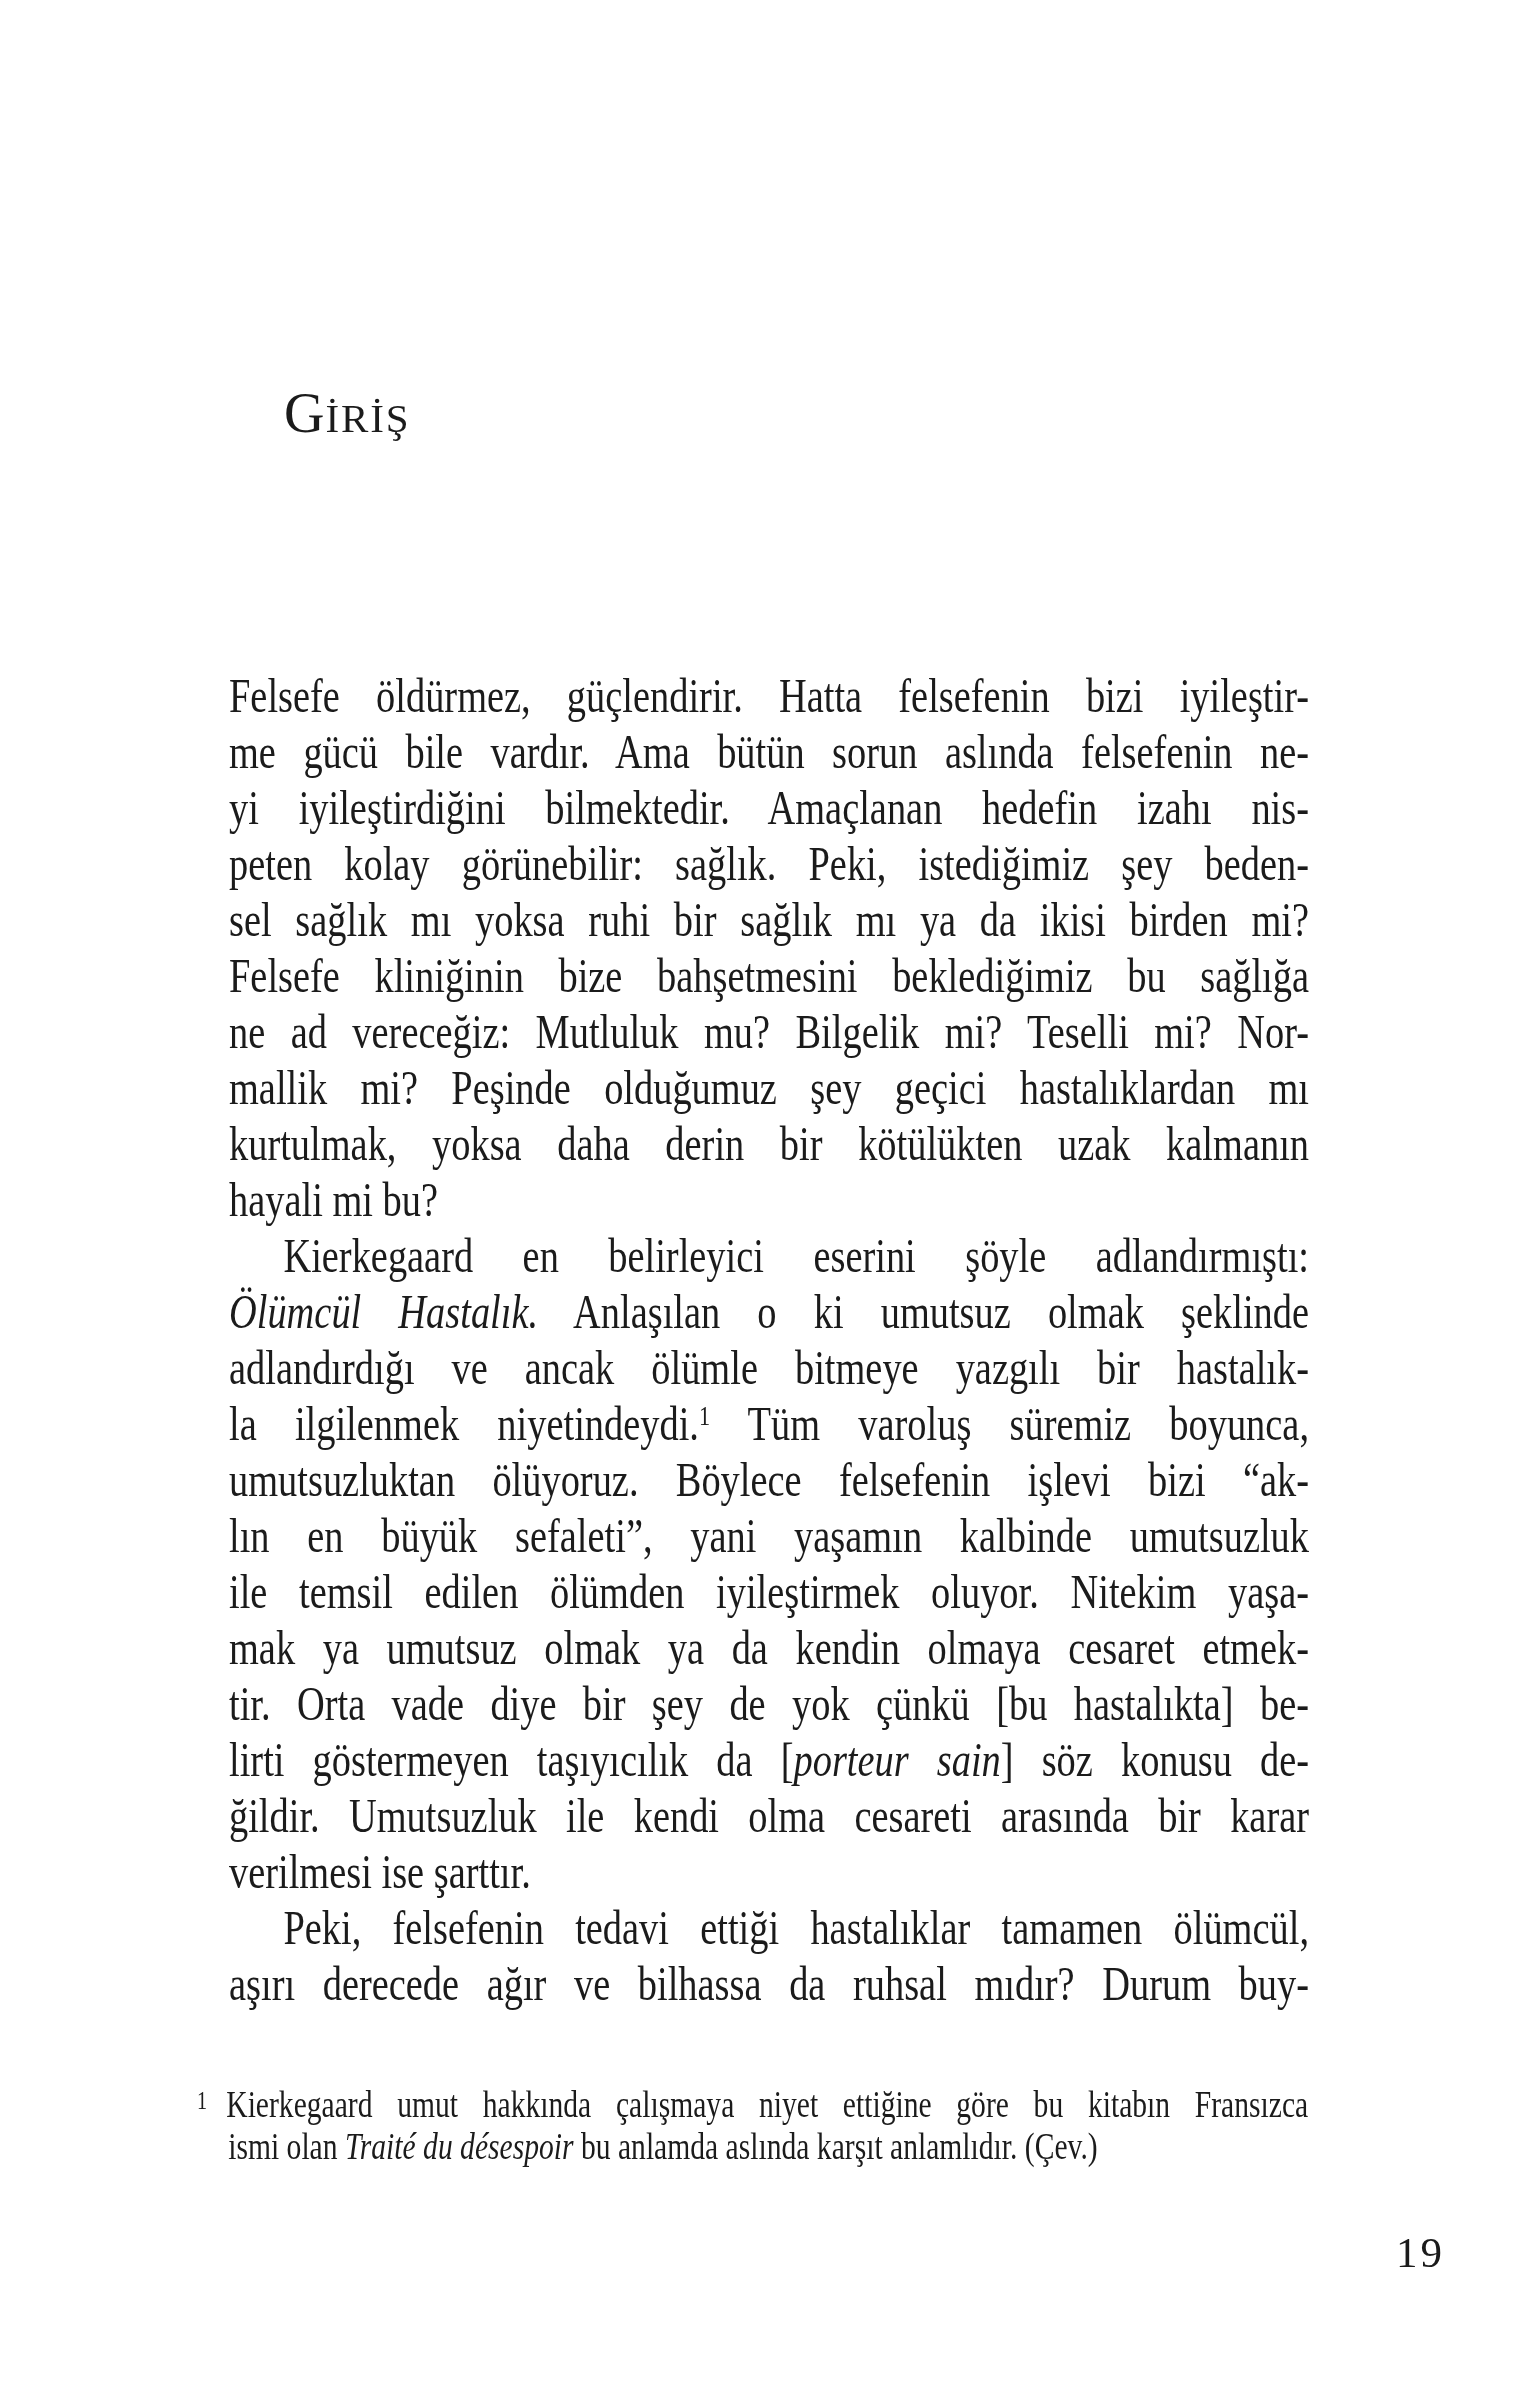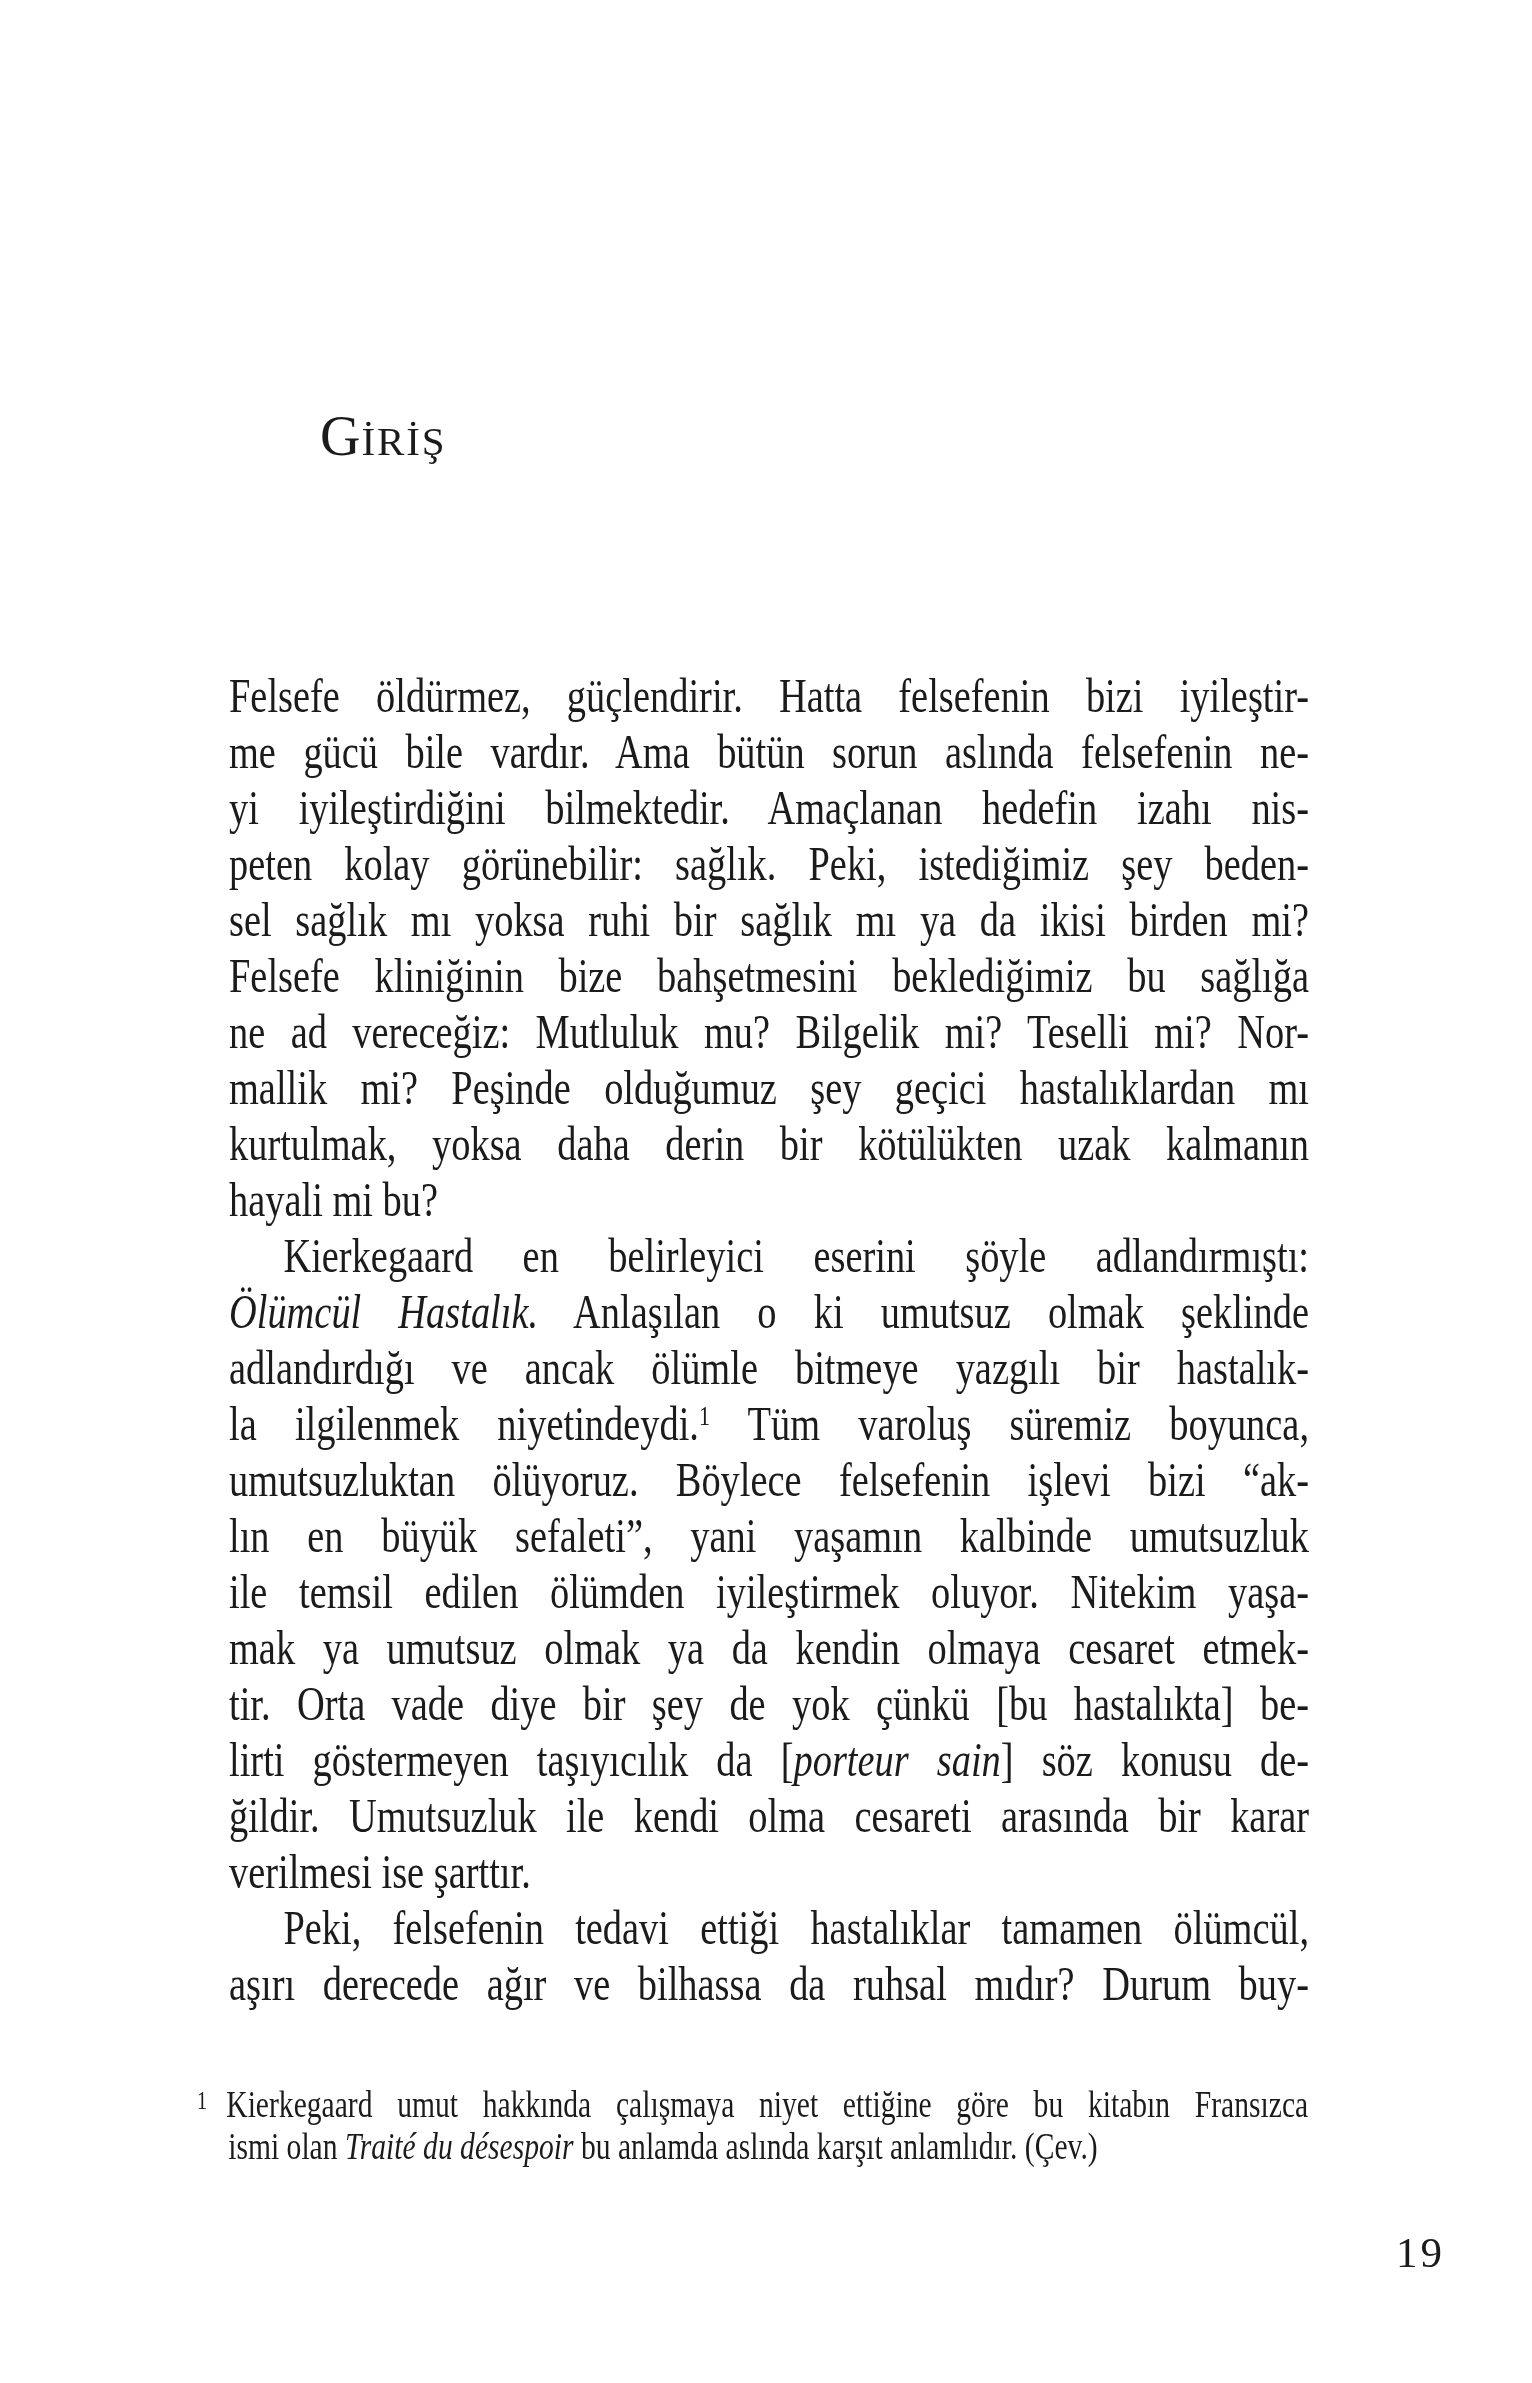--- a/index.html
+++ b/index.html
@@ -12,24 +12,23 @@
     background: #ffffff;
     color: #1b1b1b;
     font-family: "Liberation Serif", serif;
     overflow: hidden;
   }
 
   
   .heading {
     position: absolute;
     left: 284px;
-    top: 408px;
+    top: 385px;
     letter-spacing: 1px;
     white-space: nowrap;
-    margin-left: 36px;
   }
   .h-line { height: 56px; line-height: 56px; }
   .h-word + .h-word { margin-left: 17.3px; }
   .h-lead { font-size: 56px; }
   .h-rest { font-size: 41px; letter-spacing: 1.9px; }
 
   
   .body-text {
     position: absolute;
     left: 229px;

